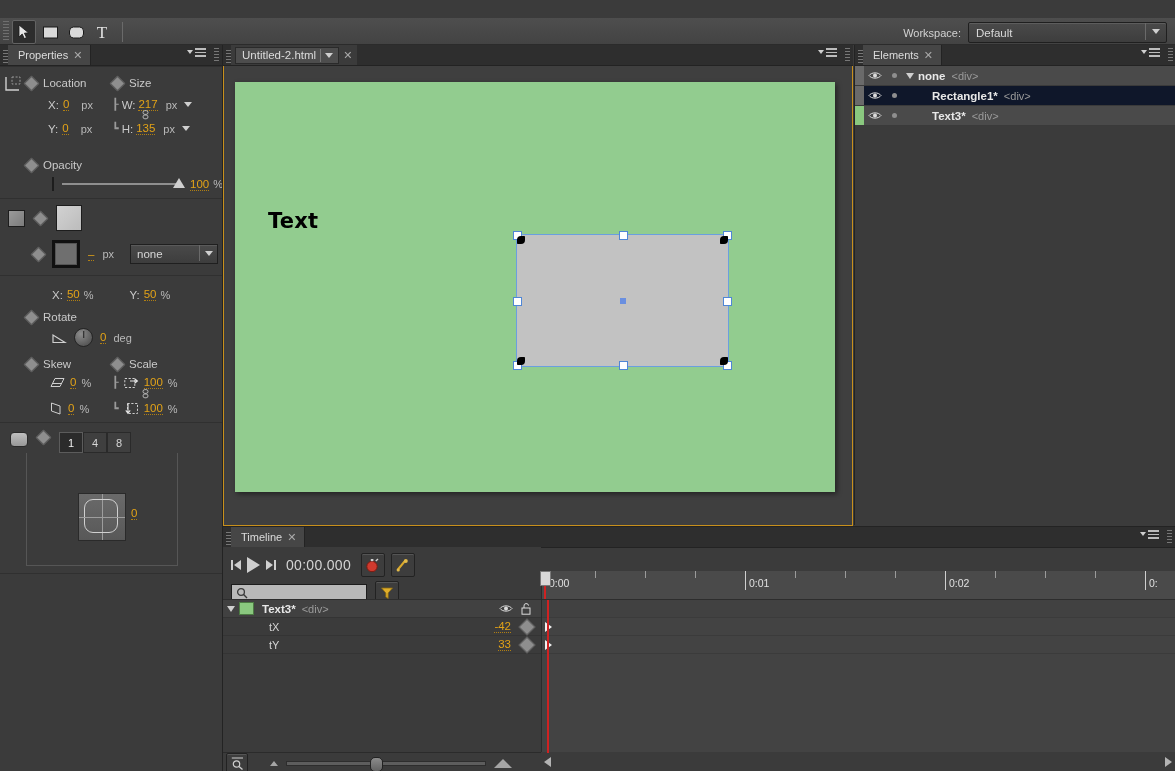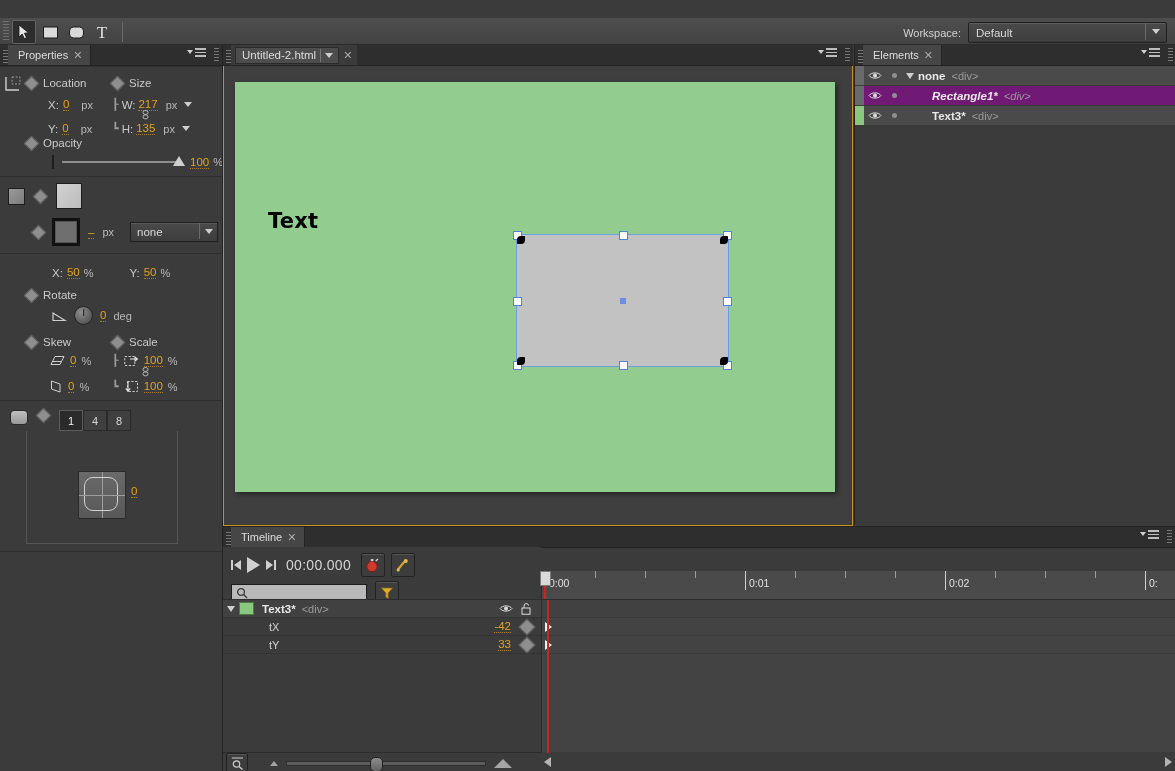--- a/index.html
+++ b/index.html
@@ -245,21 +245,21 @@
   
   .elements{
     position:absolute;left:854px;top:45px;width:321px;height:480px;
     background:#3b3b3b;border-left:1px solid #232323;
   }
   .el-list{background:#454545;height:458px;}
   .el-row{
     display:flex;align-items:center;height:19px;border-bottom:1px solid #3a3a3a;
     background:#4a4a4a;
   }
-  .el-row.alt{background:#701a75;font-style:italic;}
+  .el-row.alt{background:#0f172a;}
   .el-chip{width:9px;height:19px;background:#6a6a6a;}
   .el-chip.green{background:#8ac87f;}
   .el-eye{width:22px;display:flex;justify-content:center;}
   .el-dot{width:16px;display:flex;justify-content:center;}
   .el-dot i{width:5px;height:5px;border-radius:50%;background:#8e8e8e;display:block;}
   .el-tri{width:16px;display:flex;justify-content:center;}
   .tri-d{width:0;height:0;border-left:4.5px solid transparent;border-right:4.5px solid transparent;border-top:6px solid #cfcfcf;}
   .el-name{font-size:11.5px;color:#e8e8e8;font-weight:bold;}
   .el-tag{font-size:11px;color:#9a9a9a;margin-left:6px;font-weight:normal;}
   .el-below{background:#3b3b3b;height:100%;}
@@ -455,21 +455,21 @@
           </div>
           <div style="display:flex;align-items:center;gap:3px;">
             <span style="color:#9a9a9a;font-size:11px;">┗</span>
             <span class="gl">H:</span>
             <span class="num">135</span>
             <span class="unit" style="margin-left:5px;">px</span>
             <span class="caret" style="margin-left:4px;"></span>
           </div>
         </div>
 
-        <div class="row" style="margin-top:2px;">
+        <div class="row" style="margin-top:24px;">
           <div style="width:26px;"></div>
           <div class="lbl-grp">
             <span class="dia"></span>
             <span class="gl">Opacity</span>
           </div>
         </div>
         <div class="row" style="margin-top:6px;padding-left:52px;">
           <div class="checker"></div>
           <div class="op-slider" style="margin-left:8px;">
             <div class="op-track"></div>

